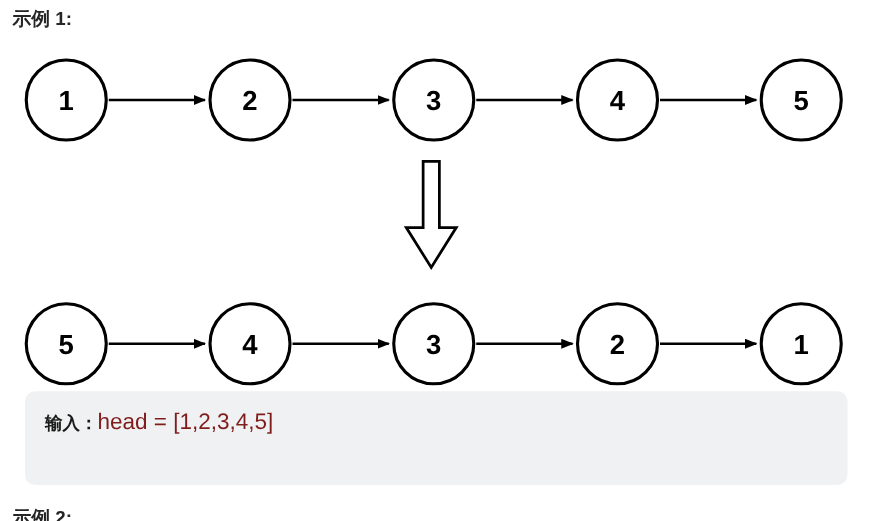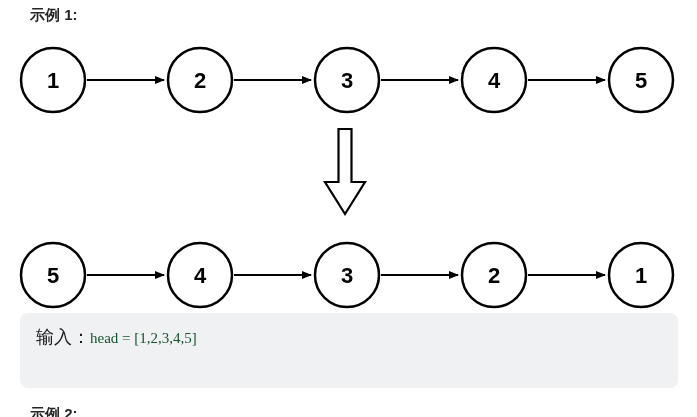--- a/index.html
+++ b/index.html
@@ -15,21 +15,20 @@
     background: #ffffff;
     overflow: hidden;
   }
   .section-heading {
     position: absolute;
     left: 10px;
     font-size: 15px;
     font-weight: bold;
     color: #262626;
     white-space: nowrap;
-    margin-left: 20px;
   }
   .heading-1 { top: 6px; }
   .heading-2 { top: 405px; }
   .list-svg {
     position: absolute;
     left: 0;
     display: block;
   }
   .row-top { top: 44px; }
   .row-bottom { top: 239px; }
@@ -70,28 +69,28 @@
     box-sizing: border-box;
     background: #f0f1f2;
     border-radius: 8px;
     padding: 11px 16px;
   }
   .code-line {
     line-height: 26px;
     white-space: nowrap;
   }
   .io-label {
-    font-size: 18px;
-    font-weight: normal;
+    font-size: 14px;
+    font-weight: bold;
     color: #1a1a1a;
   }
   .io-value {
-    font-family: Liberation Serif, serif;
-    font-size: 15px;
-    color: #14532d;
+    font-family: Liberation Sans, sans-serif;
+    font-size: 18px;
+    color: #7f1d1d;
   }
 </style>
 </head>
 <body>
 
 <div class="page">
 
   <div class="section-heading heading-1">示例 1:</div>
 
   <svg class="list-svg row-top" width="697" height="72" viewBox="0 0 697 72">

